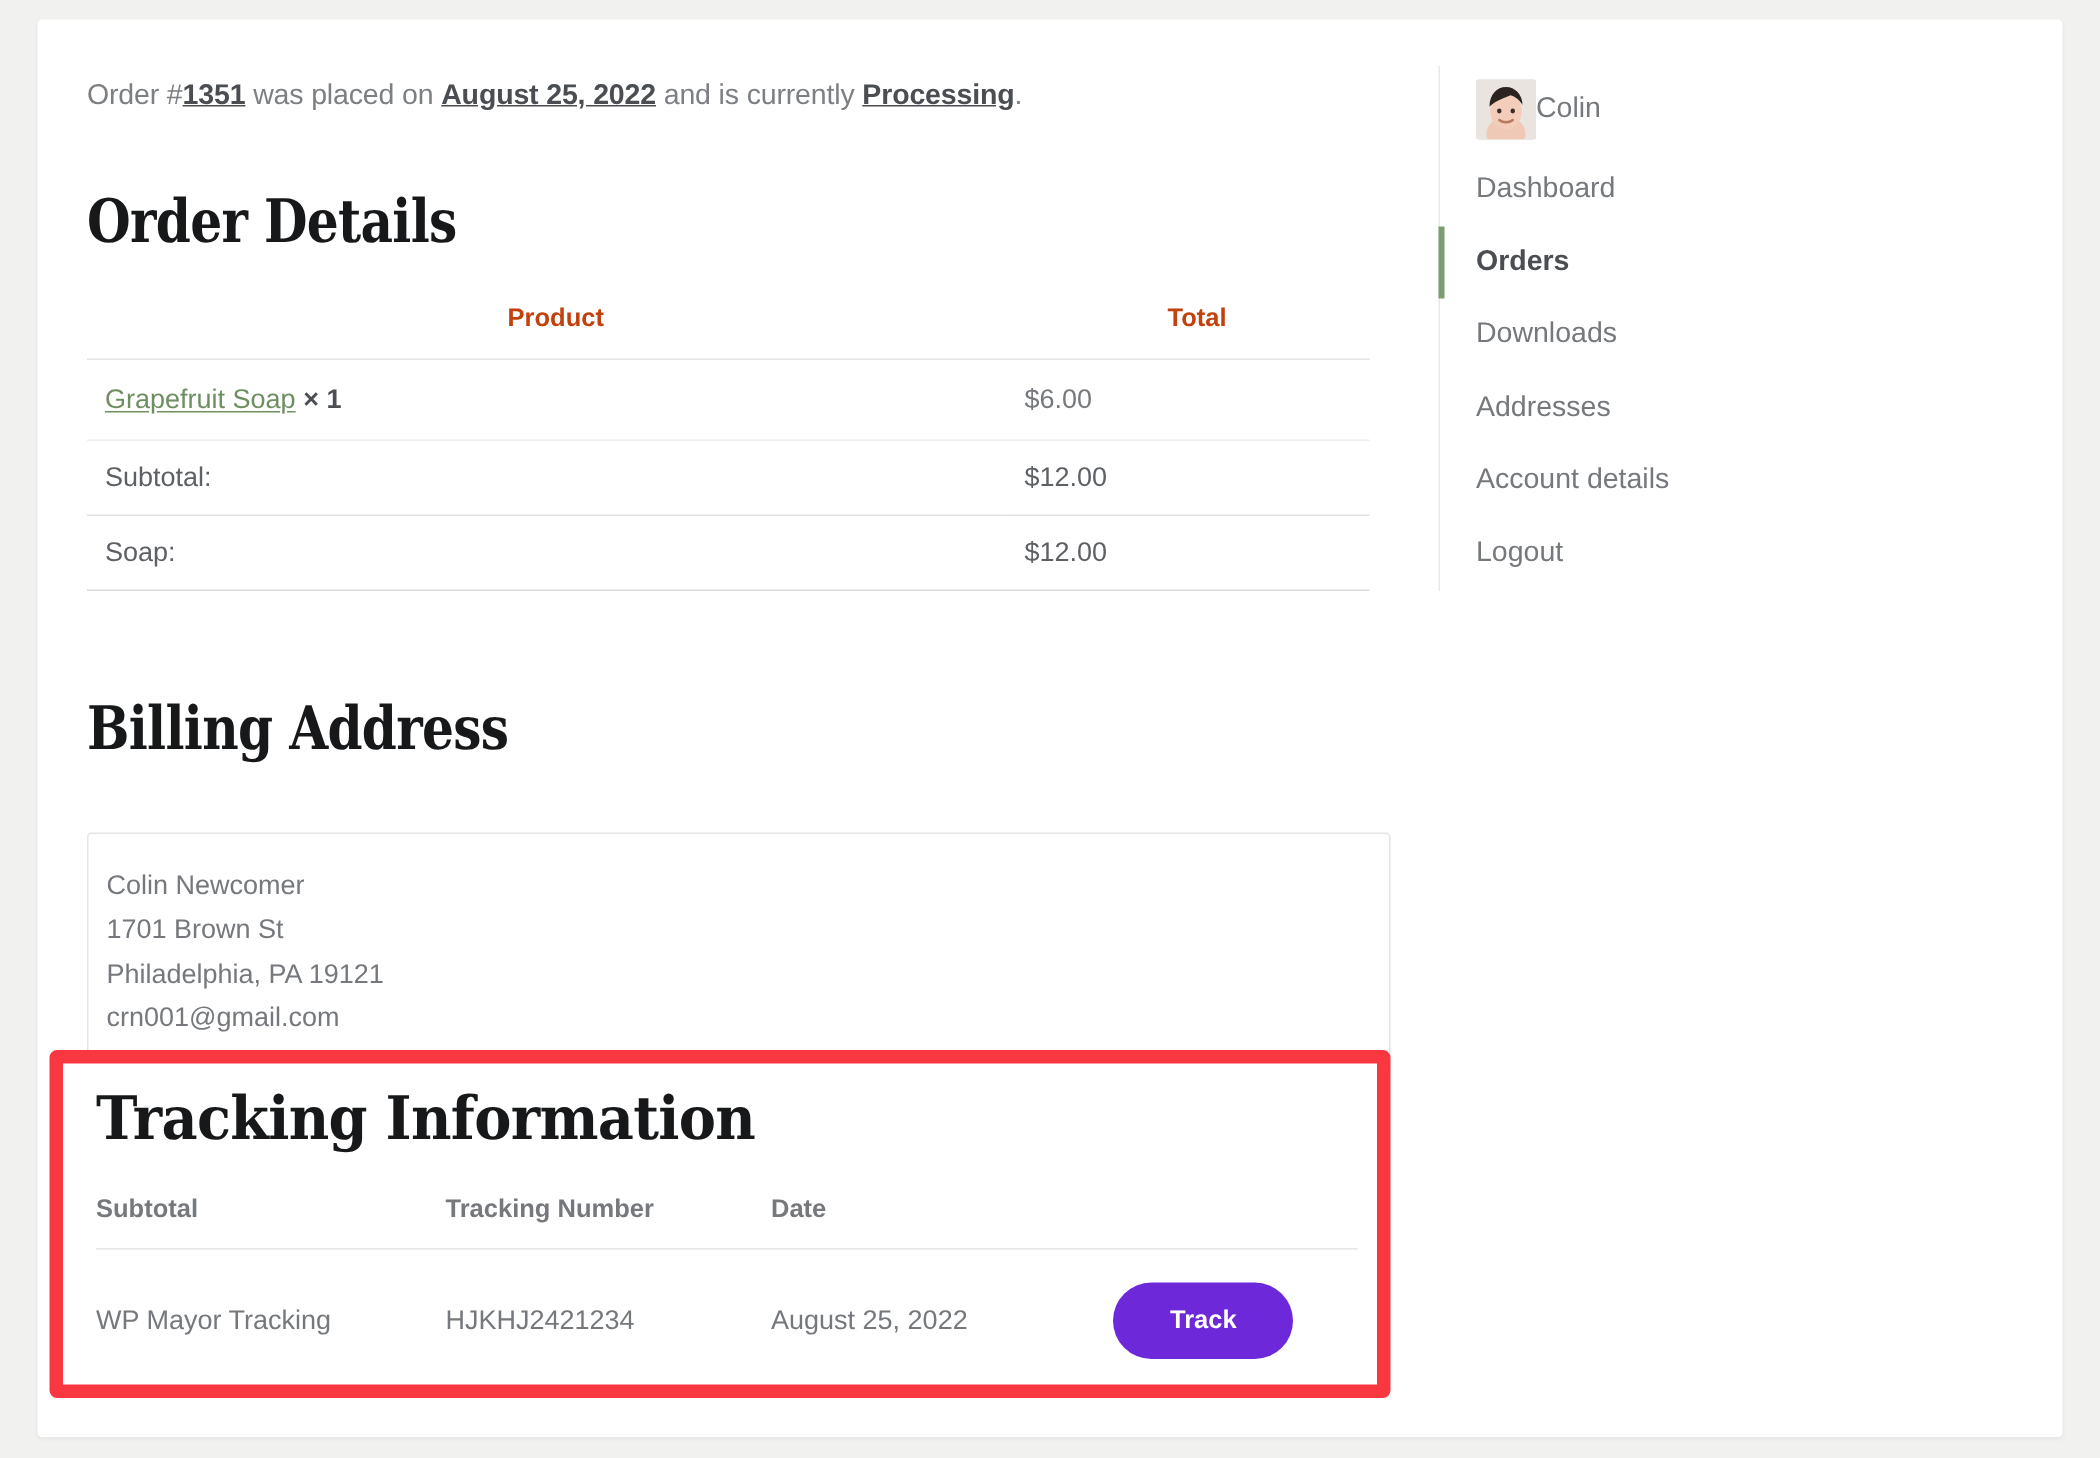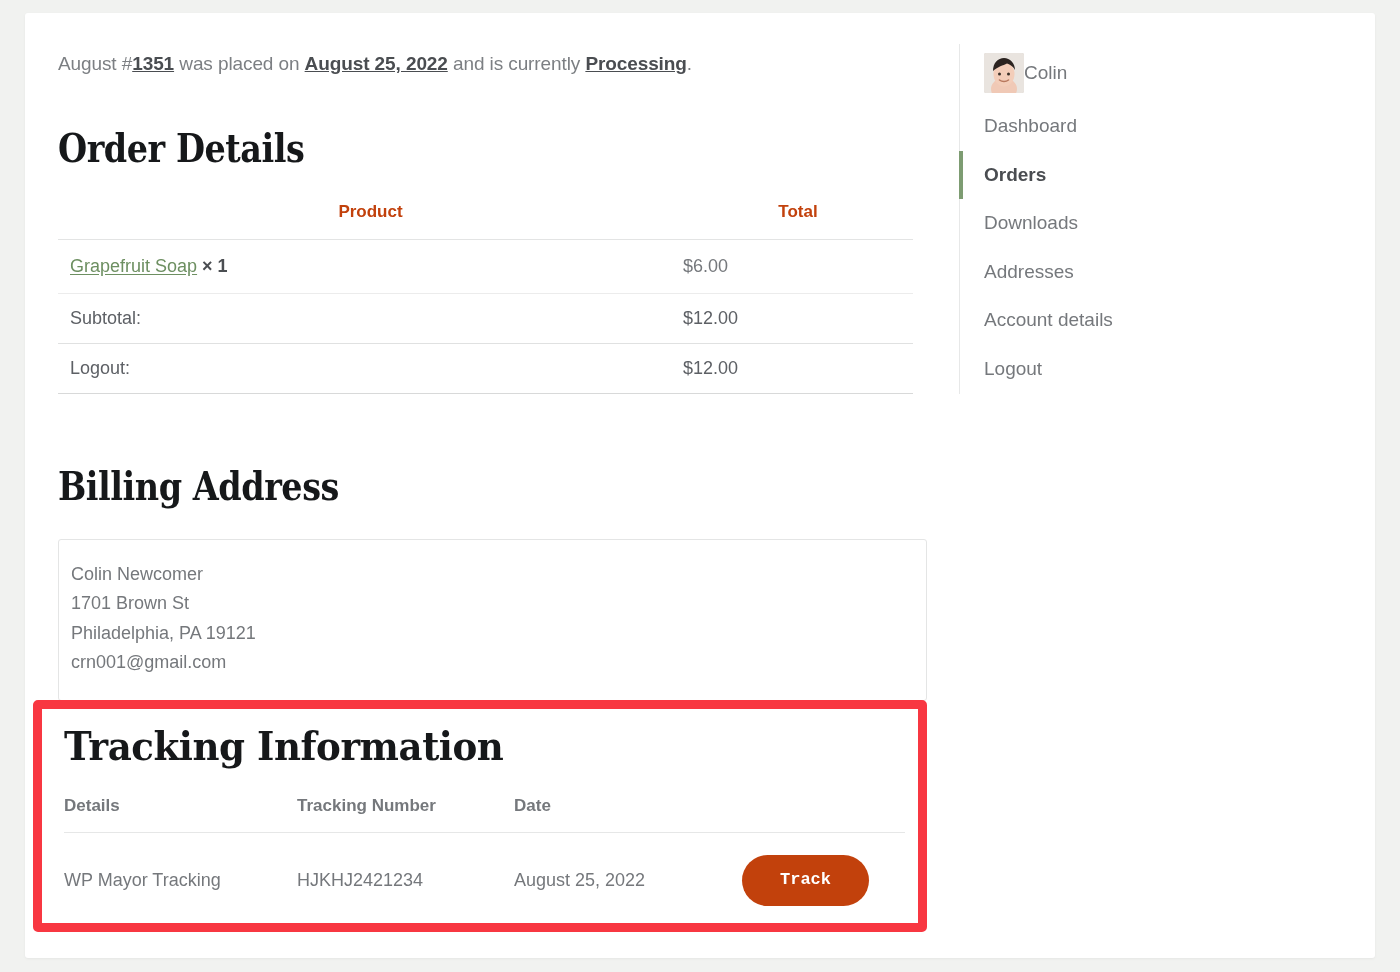--- a/index.html
+++ b/index.html
@@ -104,21 +104,21 @@
     text-decoration: underline;
     text-underline-offset: 2px;
   }
   .qty {
     color: #4b4e52;
     font-weight: 700;
   }
 
   
   .address-box {
-    margin-top: 33px;
+    margin-top: 49px;
     width: 855px;
     border: 1px solid #e4e5e5;
     border-radius: 3px;
     padding: 20px 0 22px 12px;
     box-sizing: content-box;
   }
   .address-box .addr-line {
     font-size: 18px;
     color: #75787c;
     line-height: 29.5px;
@@ -173,29 +173,29 @@
     padding: 22px 0 22px 0;
     vertical-align: middle;
   }
   .tc-provider { width: 233px; }
   .tc-number   { width: 217px; }
   .tc-date     { width: 228px; }
   .tc-action   { width: 163px; }
 
   .track-button {
     display: inline-block;
-    background: #c2410c;
+    background: #6d28d9;
     color: #ffffff;
     font-size: 17px;
     font-weight: 700;
     border: none;
     border-radius: 40px;
     padding: 16px 38px;
     cursor: pointer;
-    font-family: Liberation Mono, monospace;
+    font-family: Liberation Sans, sans-serif;
     line-height: 1.1;
   }
 
   
   .account-nav {
     position: absolute;
     left: 934px;
     top: 31px;
     width: 330px;
     border-left: 1px solid #e7e8e8;
@@ -247,21 +247,21 @@
     background: #7d9c72;
   }
 </style>
 </head>
 <body>
 
 <div class="page-card">
 
   <div class="main-col">
 
-    <p class="order-status-line"><span>August #</span><strong>1351</strong><span> was placed on </span><strong>August 25, 2022</strong><span> and is currently </span><strong>Processing</strong><span>.</span></p>
+    <p class="order-status-line"><span>Order #</span><strong>1351</strong><span> was placed on </span><strong>August 25, 2022</strong><span> and is currently </span><strong>Processing</strong><span>.</span></p>
 
     <h2 class="section-heading" id="order-details-heading">Order Details</h2>
 
     <table class="order-table">
       <colgroup>
         <col class="col-product">
           <col class="col-total">
       </colgroup>
       <thead>
         <tr>
@@ -272,21 +272,21 @@
       <tbody>
         <tr>
           <td><a class="product-link" href="#">Grapefruit Soap</a>&nbsp;<span class="qty">× 1</span></td>
           <td>$6.00</td>
         </tr>
         <tr class="totals-row">
           <td>Subtotal:</td>
           <td>$12.00</td>
         </tr>
         <tr class="totals-row last">
-          <td>Logout:</td>
+          <td>Soap:</td>
           <td>$12.00</td>
         </tr>
       </tbody>
     </table>
 
     <h2 class="section-heading" id="billing-heading">Billing Address</h2>
 
     <div class="address-box">
       <div class="addr-line">Colin Newcomer</div>
       <div class="addr-line">1701 Brown St</div>
@@ -301,21 +301,21 @@
 
       <table class="tracking-table">
         <colgroup>
           <col class="tc-provider">
             <col class="tc-number">
             <col class="tc-date">
             <col class="tc-action">
         </colgroup>
         <thead>
           <tr>
-            <th>Details</th>
+            <th>Subtotal</th>
             <th>Tracking Number</th>
             <th>Date</th>
             <th></th>
           </tr>
         </thead>
         <tbody>
           <tr>
             <td>WP Mayor Tracking</td>
             <td>HJKHJ2421234</td>
             <td>August 25, 2022</td>

